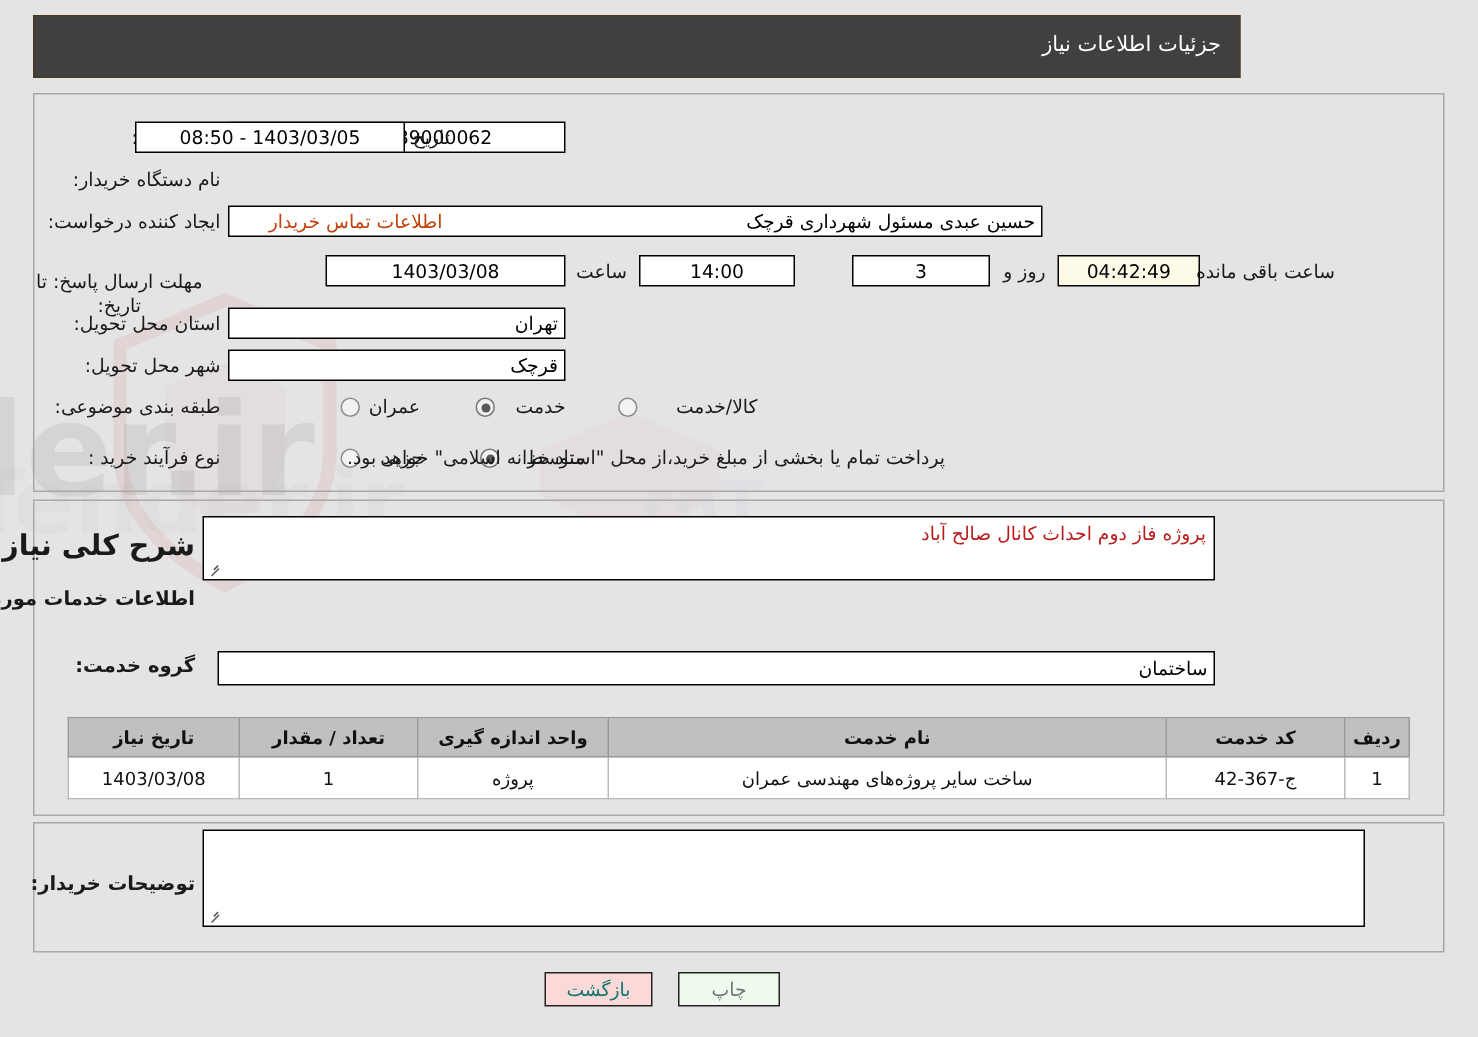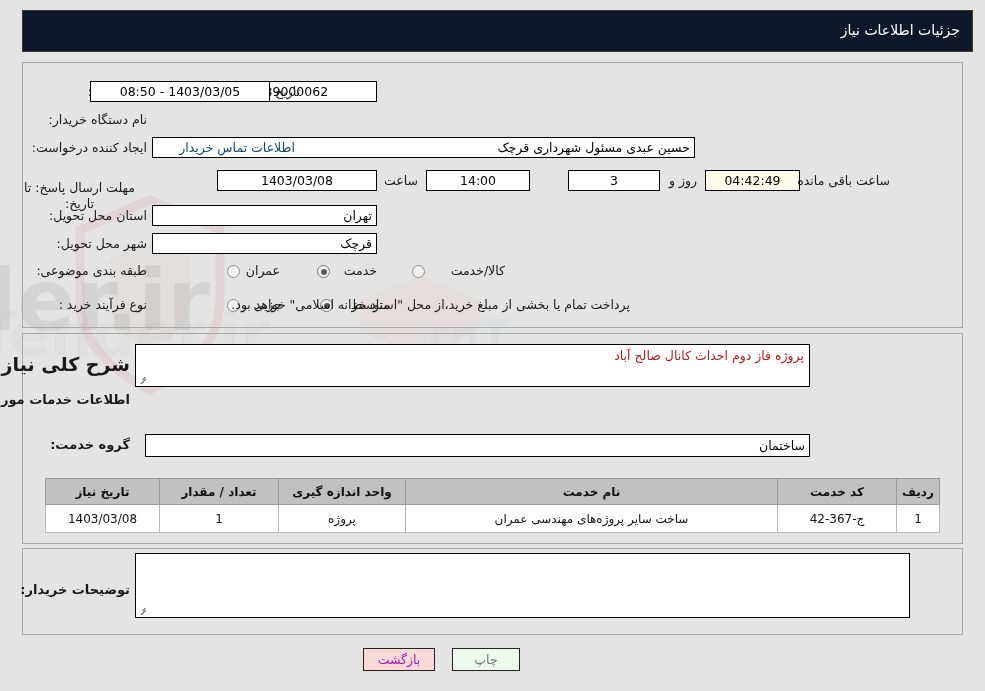--- a/index.html
+++ b/index.html
@@ -32,23 +32,23 @@
     z-index: 2;
     width: 985px;
     height: 691px;
   }
 
   
   .header-bar {
     position: absolute;
     left: 22px;
     top: 10px;
-    width: 951px;
+    width: 805px;
     height: 42px;
-    background: #0f172a;
+    background: #404040;
     border: 1px solid #4a3a24;
     box-sizing: border-box;
   }
   .header-title {
     position: absolute;
     right: 12px;
     top: 11px;
     color: #ffffff;
     font-size: 14px;
     letter-spacing: 0;
@@ -70,21 +70,21 @@
     position: absolute;
     font-size: 12.5px;
     color: #1a1a1a;
     white-space: nowrap;
     line-height: 16px;
   }
   .lbl-bold { font-weight: bold; }
   .link {
     position: absolute;
     font-size: 12.5px;
-    color: #0c4a6e;
+    color: #c2410c;
     white-space: nowrap;
     cursor: pointer;
     line-height: 16px;
   }
 
   
   .inp {
     position: absolute;
     box-sizing: border-box;
     background: #ffffff;
@@ -192,21 +192,21 @@
     box-sizing: border-box;
     border: 1px solid #222;
     font-size: 12.5px;
     height: 23px;
     line-height: 21px;
     text-align: center;
     cursor: pointer;
     font-family: "DejaVu Sans", "Liberation Sans", sans-serif;
   }
   .btn-print  { background: #edfaed; color: #737373; }
-  .btn-back   { background: #fbd9d9; color: #a21caf; }
+  .btn-back   { background: #fbd9d9; color: #0f766e; }
 </style>
 </head>
 <body>
 
 <svg class="watermark" viewBox="0 0 985 691" xmlns="http://www.w3.org/2000/svg">
   <g opacity="0.17">
     <path d="M80 230 L150 200 L220 230 L220 300 Q220 355 150 390 Q80 355 80 300 Z" fill="none" stroke="#d48a8a" stroke-width="9"></path>
     <path d="M110 258 L150 242 L190 258 L190 300 Q190 332 150 352 Q110 332 110 300 Z" fill="#d48a8a" opacity="0.35"></path>
   </g>
   <g opacity="0.14" fill="#7a7a7a" font-family="DejaVu Sans, sans-serif" font-size="86" font-weight="bold">

